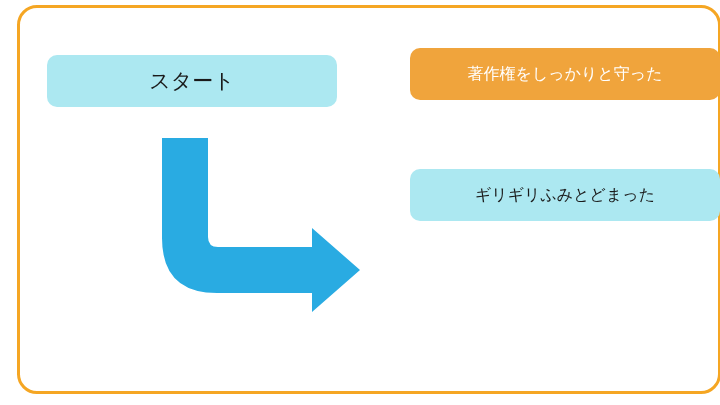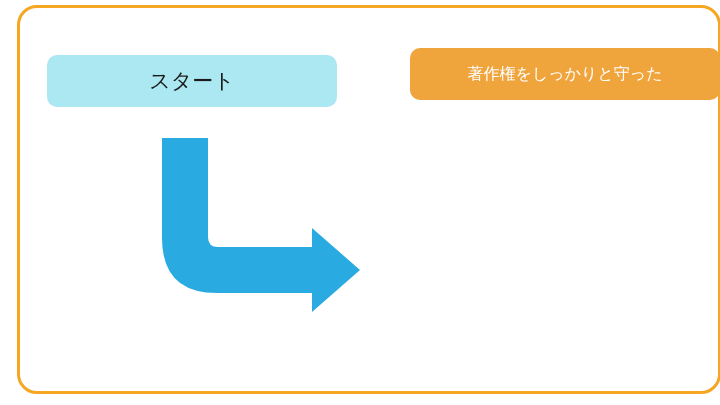--- a/index.html
+++ b/index.html
@@ -76,15 +76,18 @@
   </div>
 
   <svg class="arrow-svg" viewBox="0 0 720 405" xmlns="http://www.w3.org/2000/svg" aria-hidden="true">
     <path d="M150,138 L196,138 L196,237 Q196,247 206,247 L300,247 L300,228 L348,270 L300,312 L300,293 L205,293 Q150,293 150,238 Z" fill="var(--arrow, #29ABE2)"></path>
   </svg>
 
   <div class="node orange outcome outcome-1">
     <span>著作権をしっかりと守った</span>
   </div>
 
+  <div class="node cyan outcome outcome-2">
+    <span>ギリギリふみとどまった</span>
+  </div>
 
 
 </div>
 
 </body></html>

